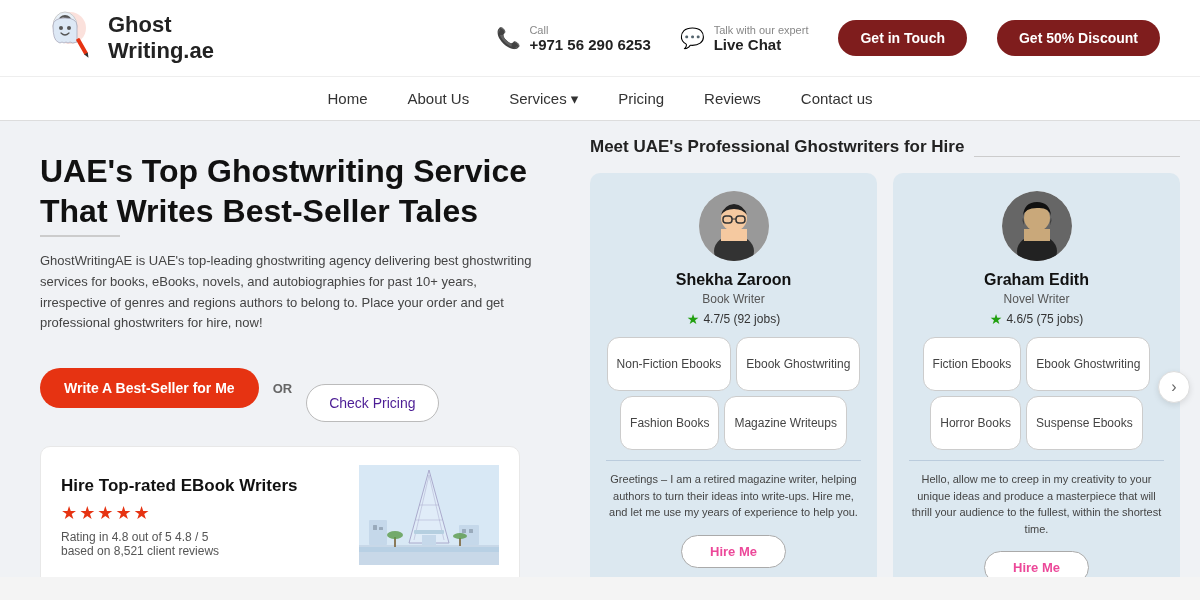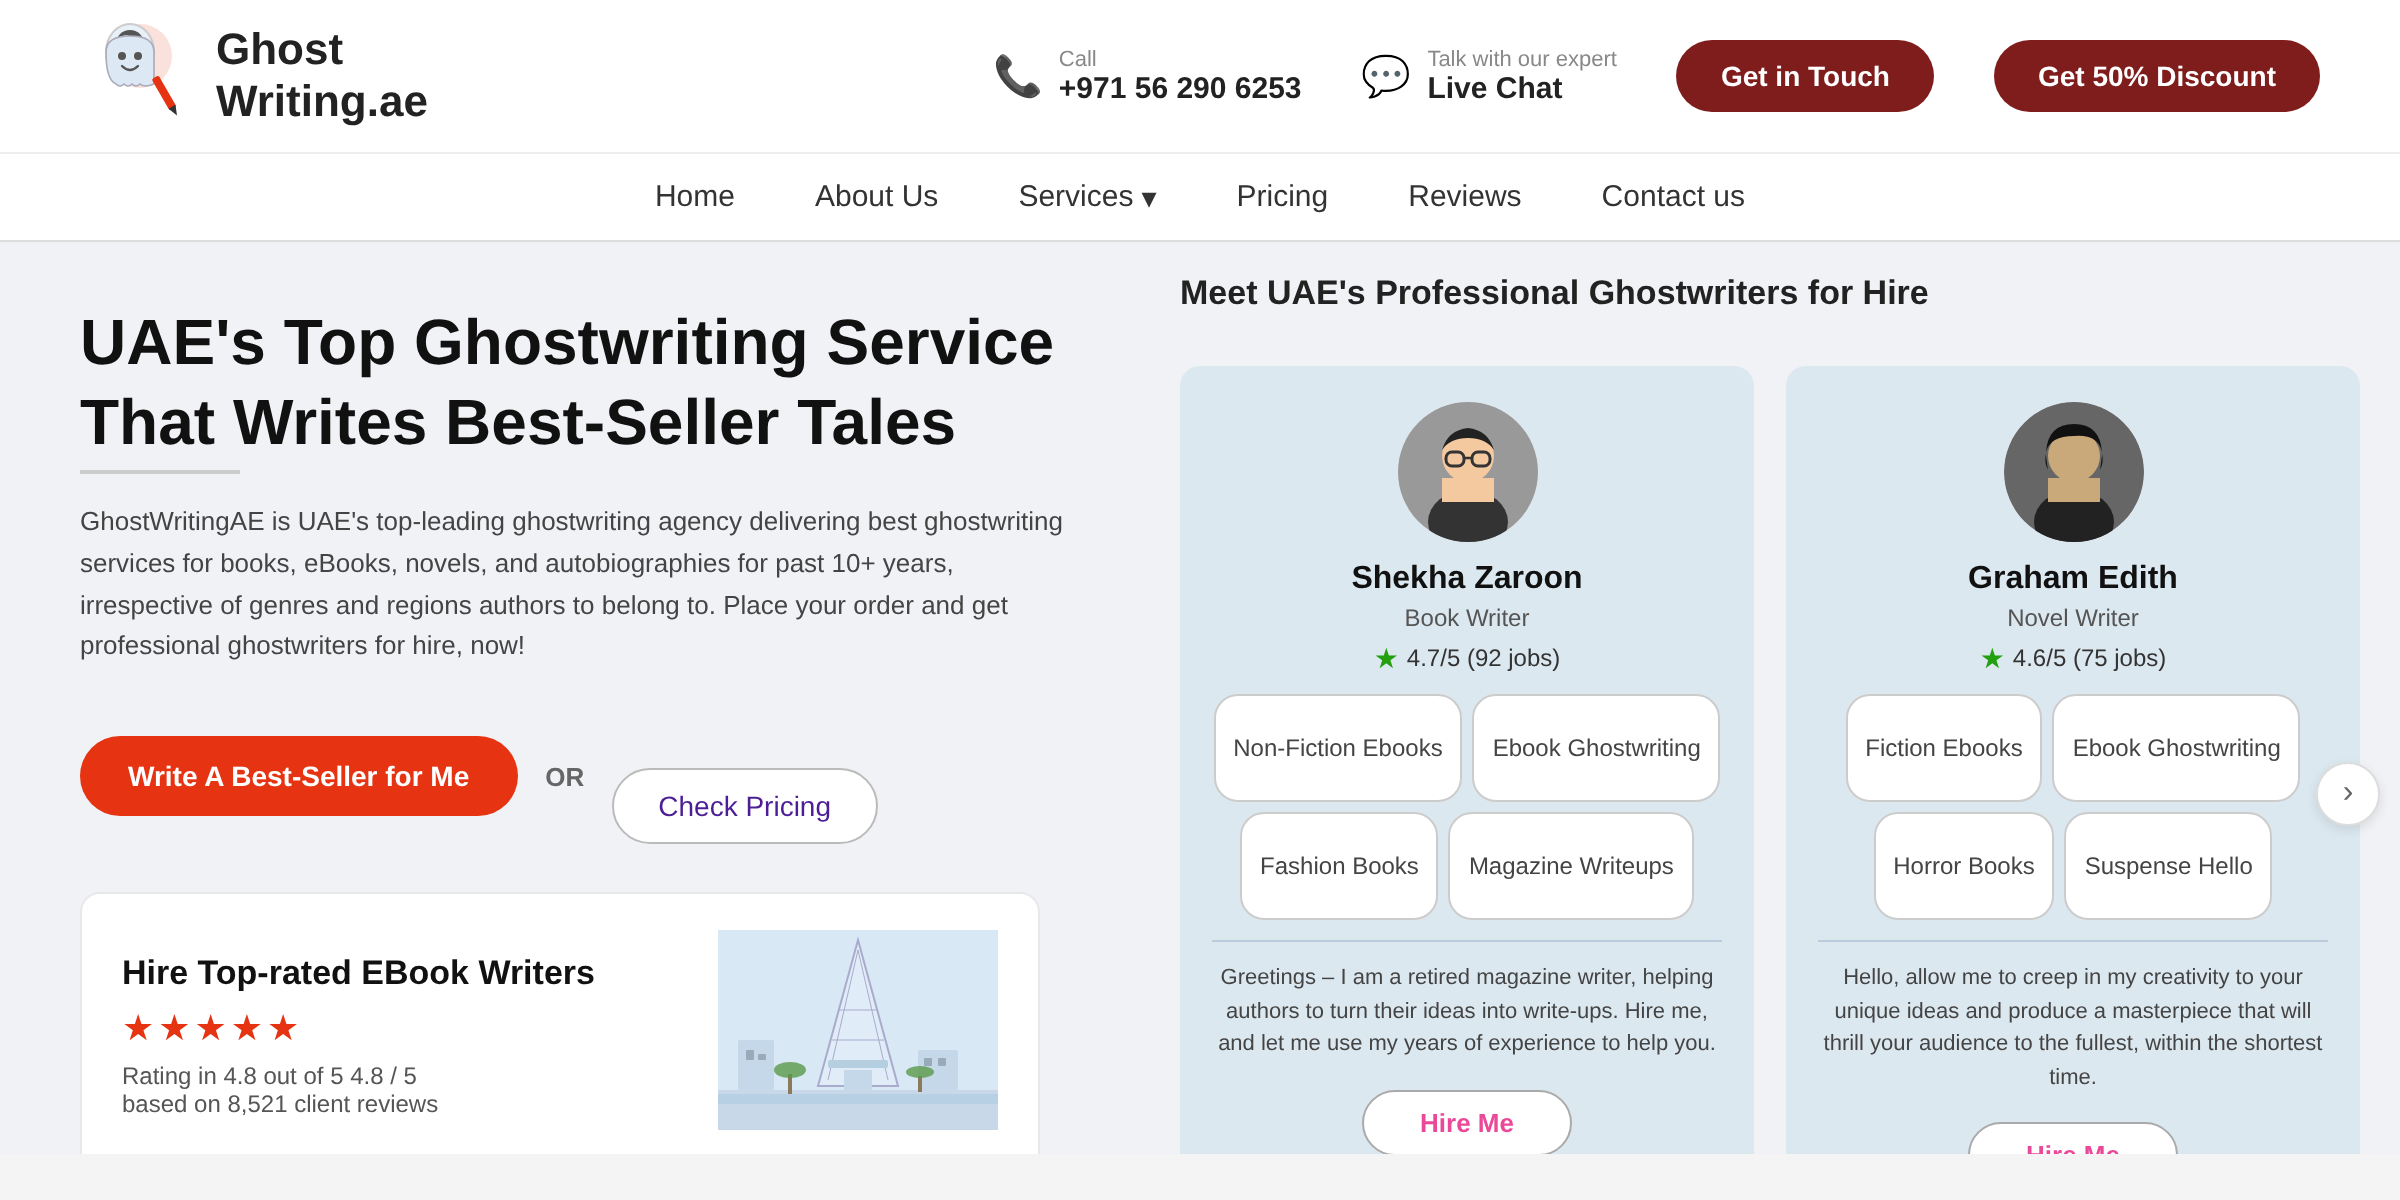--- a/index.html
+++ b/index.html
@@ -187,23 +187,22 @@
       flex: 1;
       padding: 16px 20px 16px 10px;
       overflow: hidden;
     }
     .right-panel-title {
       font-size: 17px;
       font-weight: 700;
       color: #222;
       margin-bottom: 16px;
       display: flex;
-      align-items: flex-start;
+      align-items: flex-end;
       gap: 10px;
-      flex-direction: column;
     }
     .title-line {
       flex: 1;
       height: 1px;
       background: #ccc;
     }
 
     .writers-row {
       display: flex;
       gap: 16px;
@@ -477,21 +476,21 @@
         <div class="writer-name">Graham Edith</div>
         <div class="writer-role">Novel Writer</div>
         <div class="writer-rating">
           <span class="star-green">★</span>
           <span>4.6/5 (75 jobs)</span>
         </div>
         <div class="tags">
           <span class="tag">Fiction Ebooks</span>
           <span class="tag">Ebook Ghostwriting</span>
           <span class="tag">Horror Books</span>
-          <span class="tag">Suspense Hello</span>
+          <span class="tag">Suspense Ebooks</span>
         </div>
         <div class="writer-bio">Hello, allow me to creep in my creativity to your unique ideas and produce a masterpiece that will thrill your audience to the fullest, within the shortest time.</div>
         <button class="btn-hire">Hire Me</button>
       </div>
 
       <div class="nav-arrow">›</div>
     </div>
   </div>
 </div>
 

